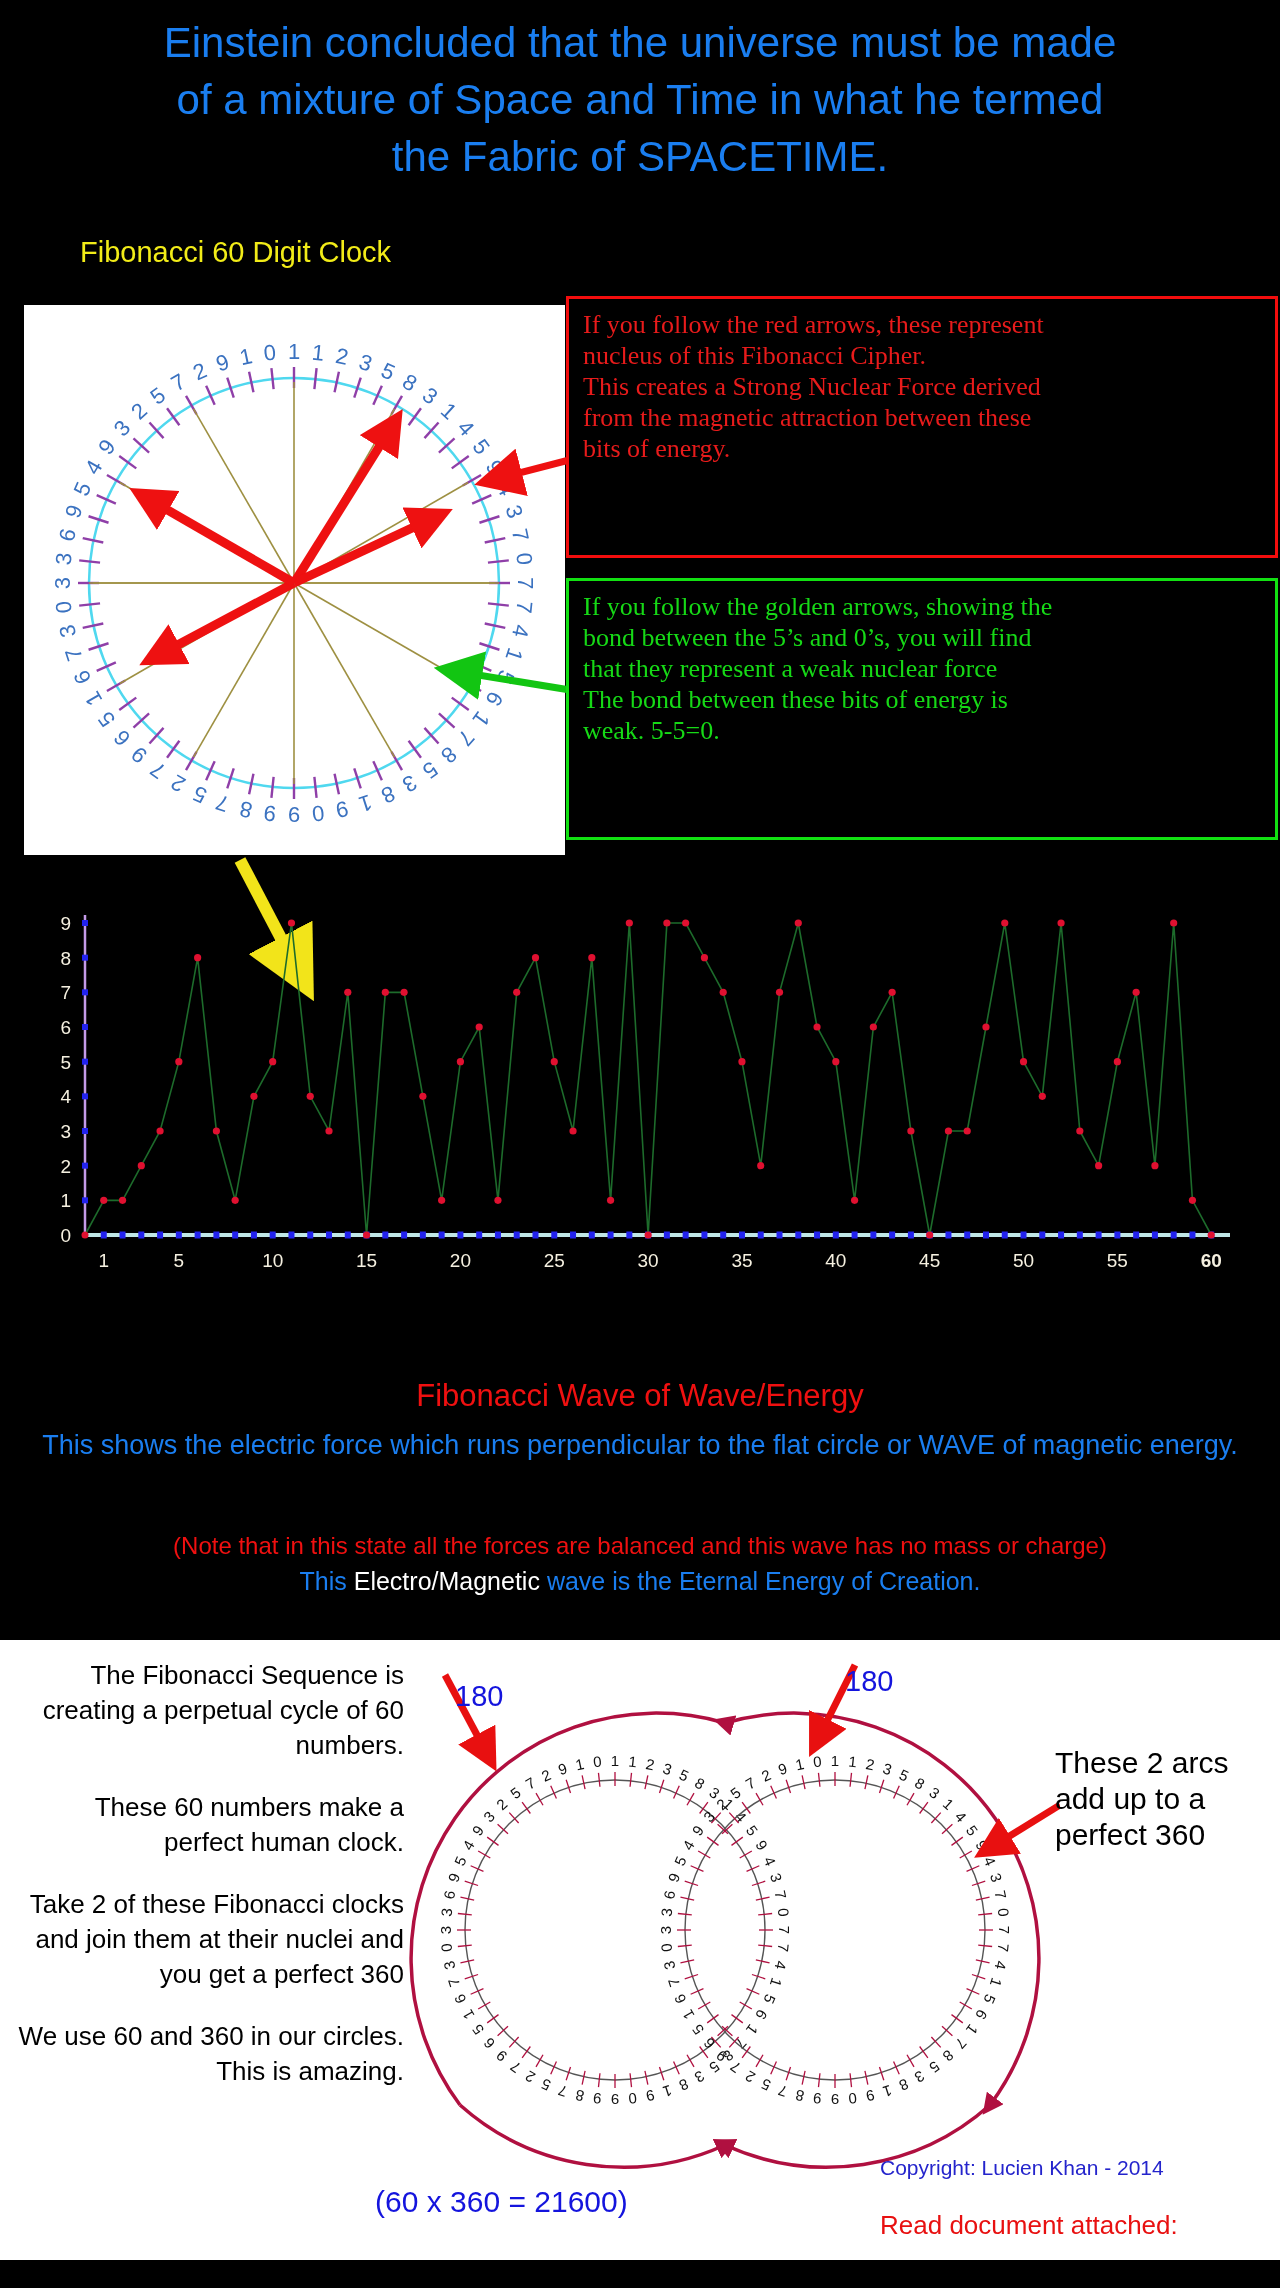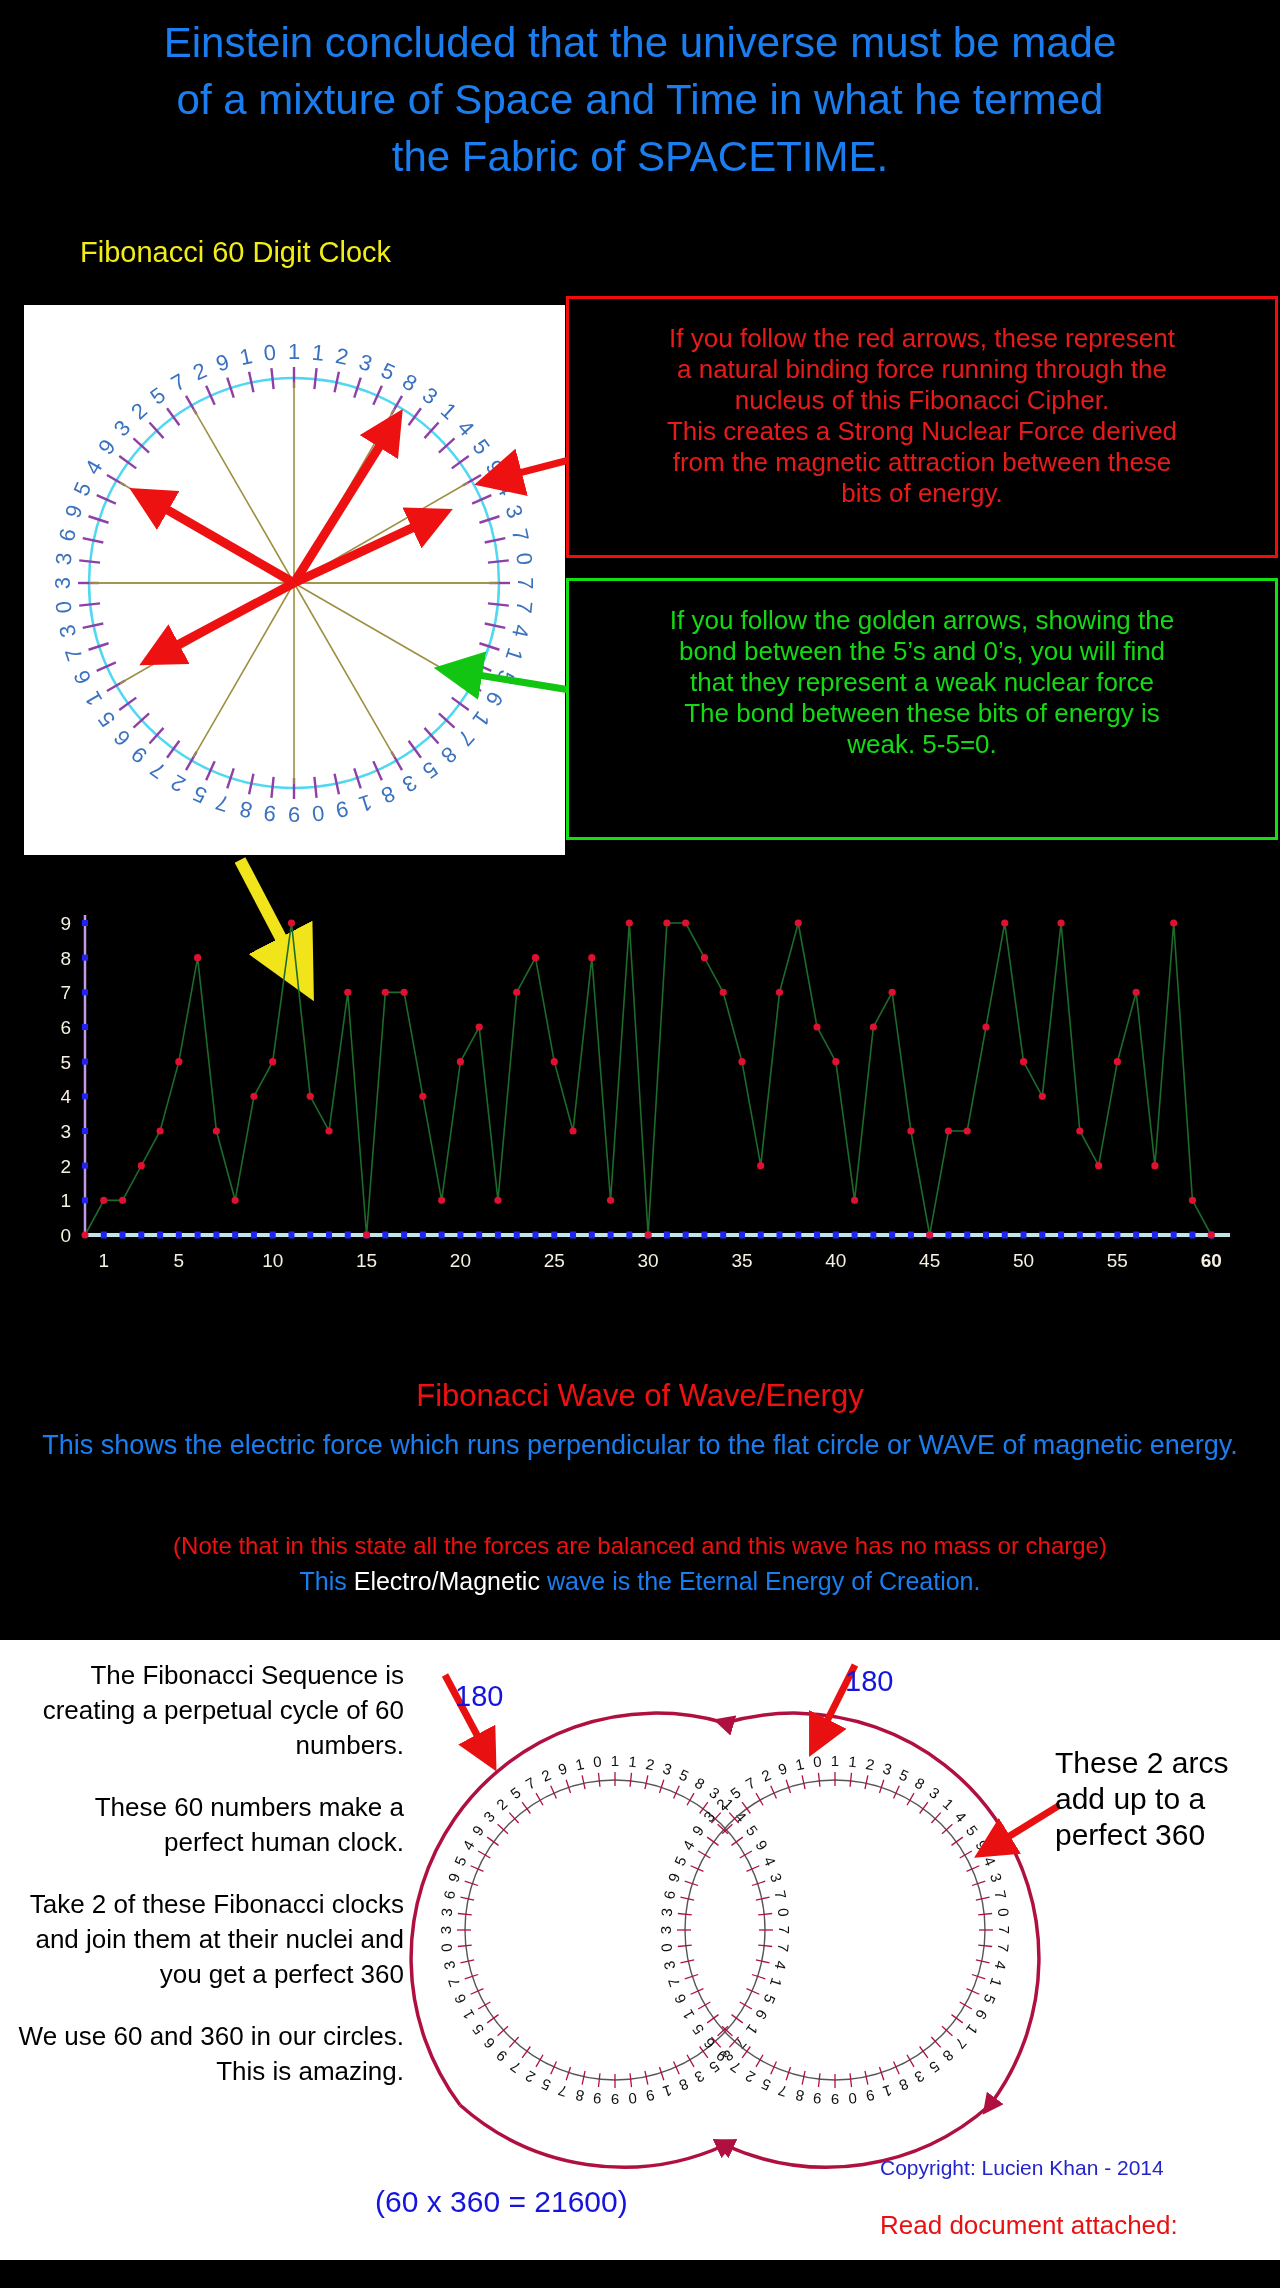--- a/index.html
+++ b/index.html
@@ -9,22 +9,22 @@
   #header{position:absolute;left:0;top:14px;width:1280px;text-align:center;
           color:#1a7ef0;font-size:42px;line-height:57px;font-weight:400;}
 
   
   #clock-title{position:absolute;left:80px;top:236px;color:#f2ec18;font-size:29px;}
 
   #clock-panel{position:absolute;left:24px;top:305px;width:541px;height:550px;background:#fff;}
   #clock-panel svg{display:block;}
 
   
-  .callout{position:absolute;box-sizing:border-box;background:#000;text-align:center;
-           padding:24px 14px;}
+  .callout{position:absolute;box-sizing:border-box;background:#000;
+           padding:10px 14px;font-family:Liberation Serif, serif;}
   #red-box{left:566px;top:296px;width:712px;height:262px;border:3px solid #f20d0d;
            color:#e81b1b;font-size:26px;line-height:31px;}
   #green-box{left:566px;top:578px;width:712px;height:262px;border:3px solid #12e012;
              color:#16d916;font-size:26px;line-height:31px;}
 
   
   #arrow-red-callout,#arrow-green-callout,#arrow-yellow{position:absolute;left:0;top:0;
       width:1280px;height:2288px;pointer-events:none;}
 
   
@@ -232,21 +232,20 @@
 
   <line x1="600" y1="452" x2="500" y2="478" stroke="#ee1111" stroke-width="7" marker-end="url(#mRed)"></line>
 
   <line x1="570" y1="690" x2="460" y2="672" stroke="#12c512" stroke-width="7" marker-end="url(#mGreen)"></line>
 
   <line x1="240" y1="860" x2="295" y2="965" stroke="#f2e41a" stroke-width="12" marker-end="url(#mYellow)"></line>
 </svg>
 
 <div class="callout" id="red-box">
   <div>If you follow the red arrows, these represent</div>
-  <div>a natural binding force running through the</div>
   <div>nucleus of this Fibonacci Cipher.</div>
   <div>This creates a Strong Nuclear Force derived</div>
   <div>from the magnetic attraction between these</div>
   <div>bits of energy.</div>
 </div>
 
 <div class="callout" id="green-box">
   <div>If you follow the golden arrows, showing the</div>
   <div>bond between the 5’s and 0’s, you will find</div>
   <div>that they represent a weak nuclear force</div>

